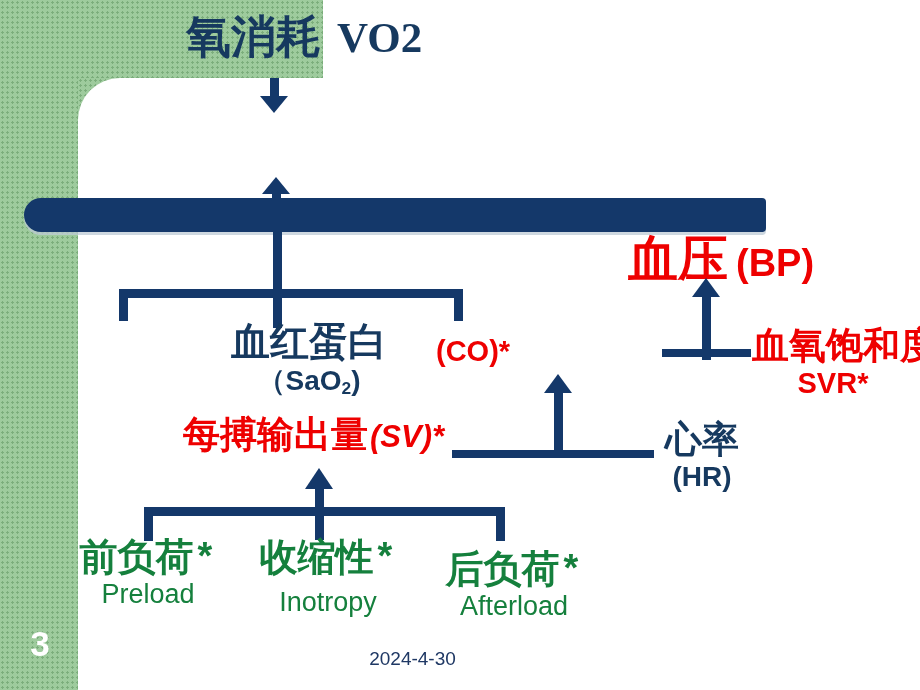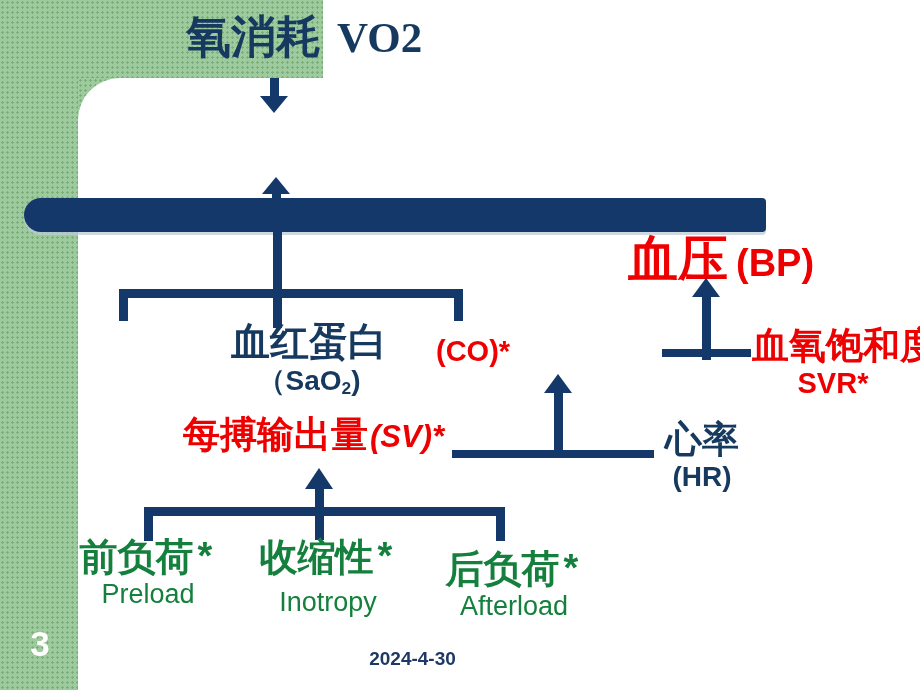--- a/index.html
+++ b/index.html
@@ -32,21 +32,21 @@
   .zh{font-family:Liberation Mono, monospace;font-weight:bold;}
   .en-serif{font-family:"Liberation Serif",serif;font-weight:bold;}
   .en-sans{font-family:"Liberation Sans",sans-serif;font-weight:bold;}
   .navy-t{color:#16395f;}
   .red-t{color:#ee0000;}
   .teal-t{color:#15803d;}
   .row{display:flex;align-items:baseline;}
   .node{text-align:center;}
   sub.sc{font-size:62%;vertical-align:-0.25em;}
   .pagenum{color:#ffffff;font-weight:bold;font-size:35px;text-align:center;}
-  .footer-date{color:#1f3864;font-size:19px;text-align:center;font-weight:bold;}
+  .footer-date{color:#1f3864;font-size:19px;text-align:center;}
 </style>
 </head>
 <body>
 
 <div id="slide">
 
   <div class="green green-top"></div>
   <div class="green green-side"></div>
   <div class="green green-corner"></div>
   <div class="white-corner"></div>

